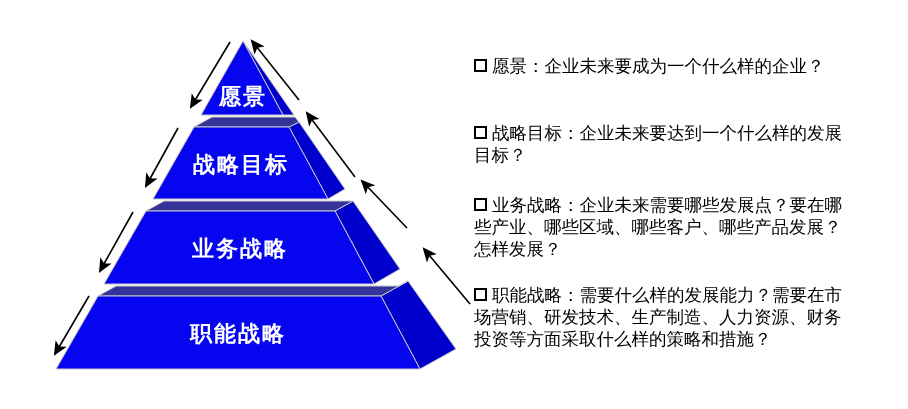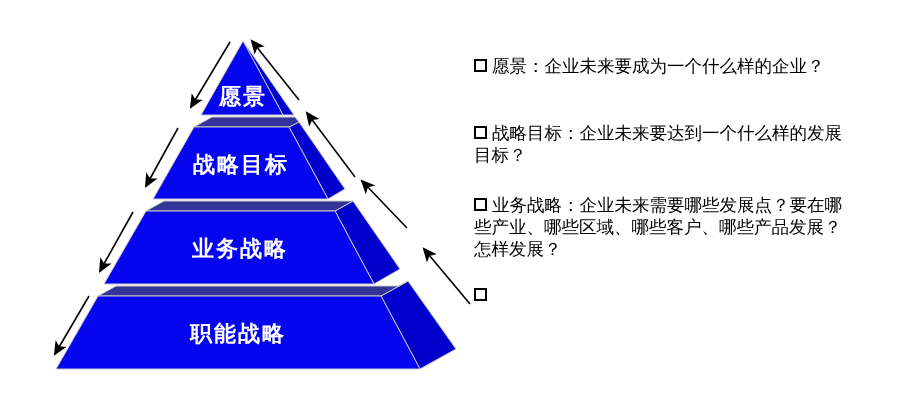--- a/index.html
+++ b/index.html
@@ -119,17 +119,19 @@
 些产业、哪些区域、哪些客户、哪些产品发展？
 怎样发展？</span>
     </div>
 
     <div class="note note-2">
       <span class="bullet"></span><span class="note-text">战略目标：企业未来要达到一个什么样的发展
 目标？</span>
     </div>
 
     <div class="note note-4">
-      <span class="bullet"></span>
+      <span class="bullet"></span><span class="note-text">职能战略：需要什么样的发展能力？需要在市
+场营销、研发技术、生产制造、人力资源、财务
+投资等方面采取什么样的策略和措施？</span>
     </div>
 
   </div>
 </div>
 
 </body></html>

